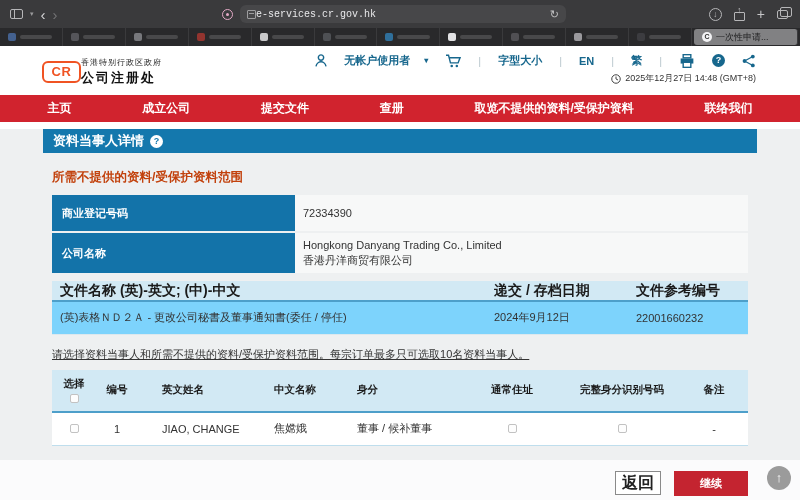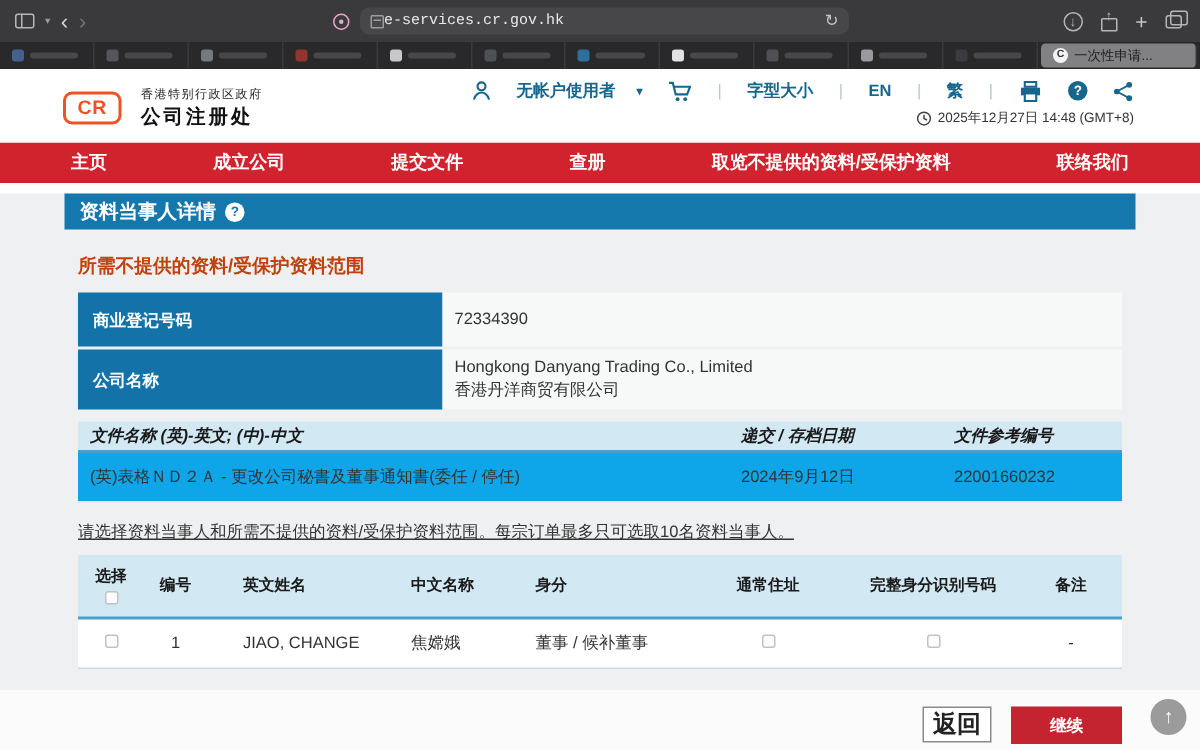--- a/index.html
+++ b/index.html
@@ -35,21 +35,21 @@
   .tabstrip { height:18px; background:#29292b; display:flex; align-items:stretch; }
   .tab { flex:1; display:flex; align-items:center; gap:4px; padding:0 8px; border-right:1px solid #3a3a3c; }
   .tab .fav { width:8px; height:8px; border-radius:2px; flex:none; }
   .tab .smudge { height:4px; width:70%; background:#48484a; border-radius:2px; }
   .tab.active { flex:none; width:104px; background:#818183; border-radius:3px; margin:1px 2px; }
   .fav-c { width:10px; height:10px; background:#f2f2f4; color:#333; border-radius:50%; font-size:7px; font-weight:bold; text-align:center; line-height:10px; flex:none; }
   .tab-label { font-size:9px; color:#1e1e1f; white-space:nowrap; overflow:hidden; }
 
   
   .siteheader { height:49px; background:#fff; display:flex; align-items:center; padding:0 44px 0 42px; position:relative; }
-  .brand { display:flex; align-items:center; gap:13px; margin-top:2px;justify-content:center; }
+  .brand { display:flex; align-items:center; margin-top:2px;justify-content:center; }
   .crlogo { width:39px; height:22px; border:2.5px solid #f05323; border-radius:6px; color:#f05323; font-weight:bold; font-size:13px; text-align:center; line-height:17px; letter-spacing:0.5px; }
   .gov { font-size:8px; color:#222; letter-spacing:1px; }
   .dept { font-size:13px; color:#111; font-weight:bold; letter-spacing:2px; margin-top:1px; }
   .header-right { position:absolute; right:44px; top:7px; text-align:right; }
   .hr-top { display:flex; align-items:center; gap:17px; color:#17678d; font-size:11px; font-weight:bold; justify-content:flex-end; }
   .hr-top svg { display:block; }
   .hr-sep { color:#b9c6cd; font-weight:normal; }
   .hr-caret { font-size:8px; margin-left:-3px; }
   .help-circ { width:13px; height:13px; background:#17678d; color:#fff; border-radius:50%; font-size:9px; font-weight:bold; text-align:center; line-height:13px; }
   .hr-bottom { margin-top:4px; font-size:9px; color:#333; display:flex; align-items:center; gap:4px; justify-content:flex-end; }
@@ -69,22 +69,22 @@
   .infotable { margin:9px 9px 0; }
   .irow { display:flex; }
   .irow + .irow { margin-top:2px; }
   .ilabel { width:243px; background:#1373a9; color:#fff; font-size:11px; font-weight:bold; display:flex; align-items:center; padding-left:10px; flex:none; }
   .ivalue { flex:1; background:#f7f8f8; font-size:11px; color:#333; display:flex; flex-direction:column; justify-content:center; padding-left:8px; line-height:15px; }
   .irow.r1 { height:36px; }
   .irow.r2 { height:40px; }
 
   table { border-collapse:collapse; table-layout:fixed; width:696px; }
   .doctable { margin:8px 9px 0; }
-  .doctable th { background:#d2e9f4; height:20px; font-size:11px; color:#1a1a1a; text-align:left; padding-left:8px; border-bottom:2px solid #4d9fca; font-weight:bold;font-style:italic; }
-  .doctable td { background:#0ea5e9; height:33px; font-size:11px; color:#333; padding-left:8px; border-bottom:1px solid #dce8ee; }
+  .doctable th { background:#d2e9f4; height:20px; font-size:14px; color:#1a1a1a; text-align:left; padding-left:8px; border-bottom:2px solid #4d9fca; font-weight:bold; }
+  .doctable td { background:#7dd3fc; height:33px; font-size:11px; color:#333; padding-left:8px; border-bottom:1px solid #dce8ee; }
 
   .instruction { margin:12px 9px 0; font-size:11px; color:#333;text-decoration:underline; }
 
   .partytable { margin:8px 9px 0; }
   .partytable th { background:#d2e9f4; height:42px; font-size:10.5px; color:#1a1a1a; border-bottom:2px solid #4d9fca; font-weight:bold; vertical-align:middle; }
   .partytable td { background:#fff; height:34px; font-size:11px; color:#333; border-bottom:1px solid #bfdeed; vertical-align:middle; }
   .al { text-align:left; }
   .ac { text-align:center; }
   .pl24 { padding-left:24px; } .pl20 { padding-left:20px; } .pl21 { padding-left:21px; }
   .selhead { display:flex; flex-direction:column; align-items:center; gap:3px; }

